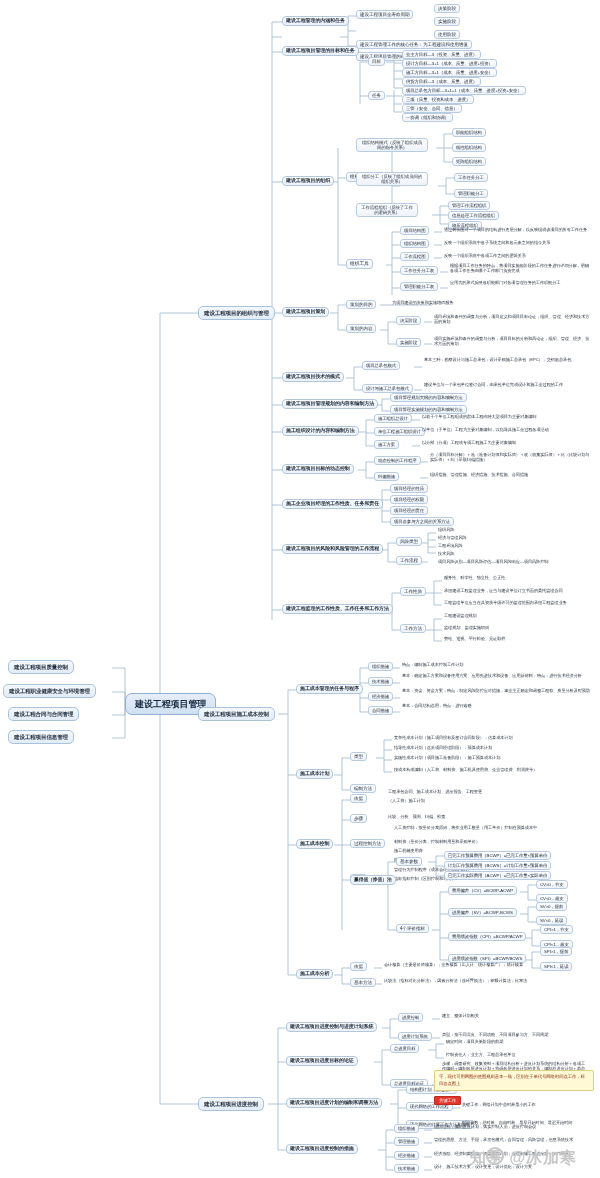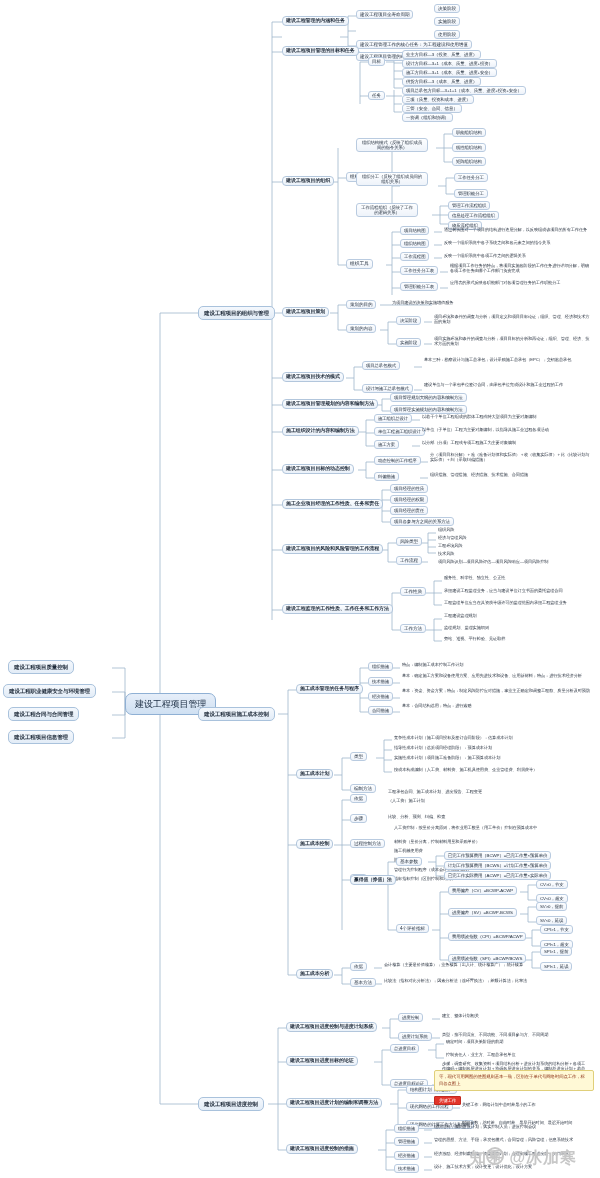--- a/index.html
+++ b/index.html
@@ -31,21 +31,21 @@
     line-height: 1.15;
     padding: 1px 3px;
     white-space: nowrap;
     letter-spacing: -0.1px;
     font-weight: 500;
   }
   .node.root {
     background: linear-gradient(to bottom, #e6eef9 0%, #cfe0f2 100%);
     border: 1px solid #8fb0d4;
     border-radius: 7px;
-    font-weight: normal;
+    font-weight: bold;
     color: #16283e;
     padding: 5px 9px;
   }
   .node.lvl1 {
     background: linear-gradient(to bottom, #f4f8fd 0%, #e2ecf7 100%);
     border: 1px solid #a9c2dc;
     border-radius: 5px;
     font-weight: bold;
     padding: 3px 5px;
   }

